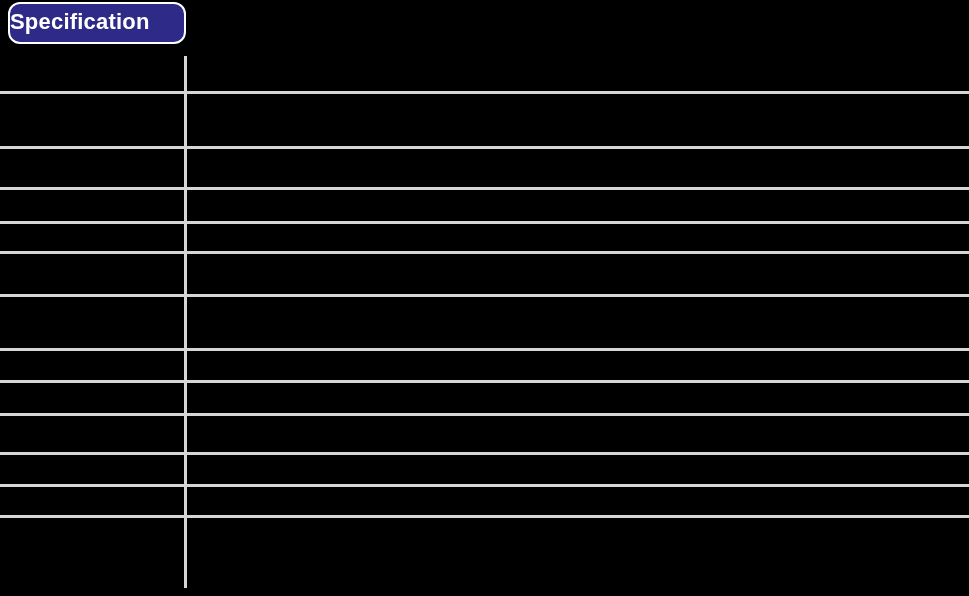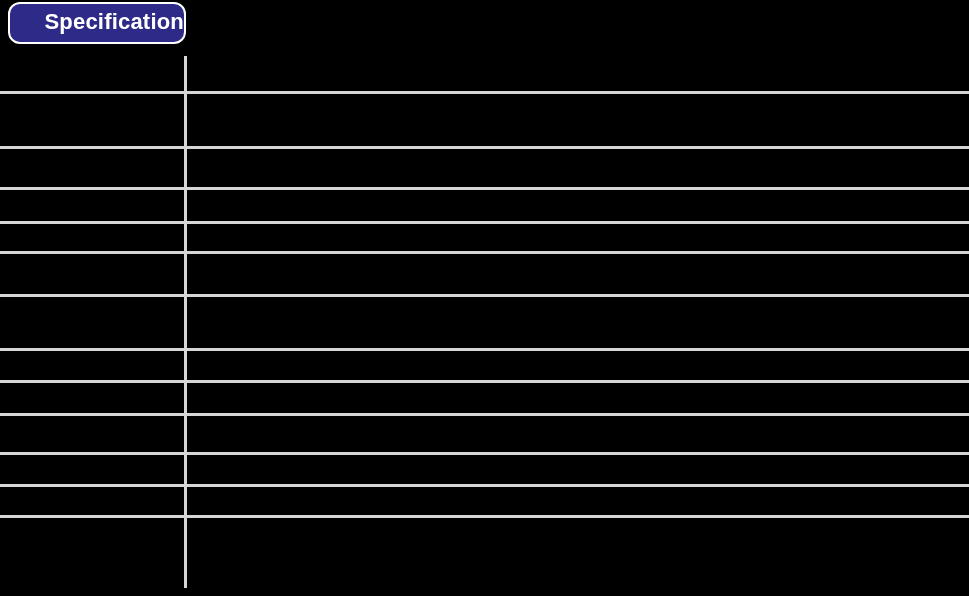--- a/index.html
+++ b/index.html
@@ -23,21 +23,21 @@
   }
   .badge {
     position: absolute;
     left: 8px; top: 2px;
     width: 178px; height: 42px;
     background: var(--badge-fill);
     border: 2px solid var(--badge-border);
     border-radius: 12px;
     display: flex;
     align-items: center;
-    justify-content: flex-end;
+    justify-content: flex-start;
   }
   .badge-label {
     color: var(--badge-text);
     font-size: 22px;
     font-weight: bold;
     letter-spacing: 0.2px;
     line-height: 1;
     padding-bottom: 2px;
   }
   .spec-table {

